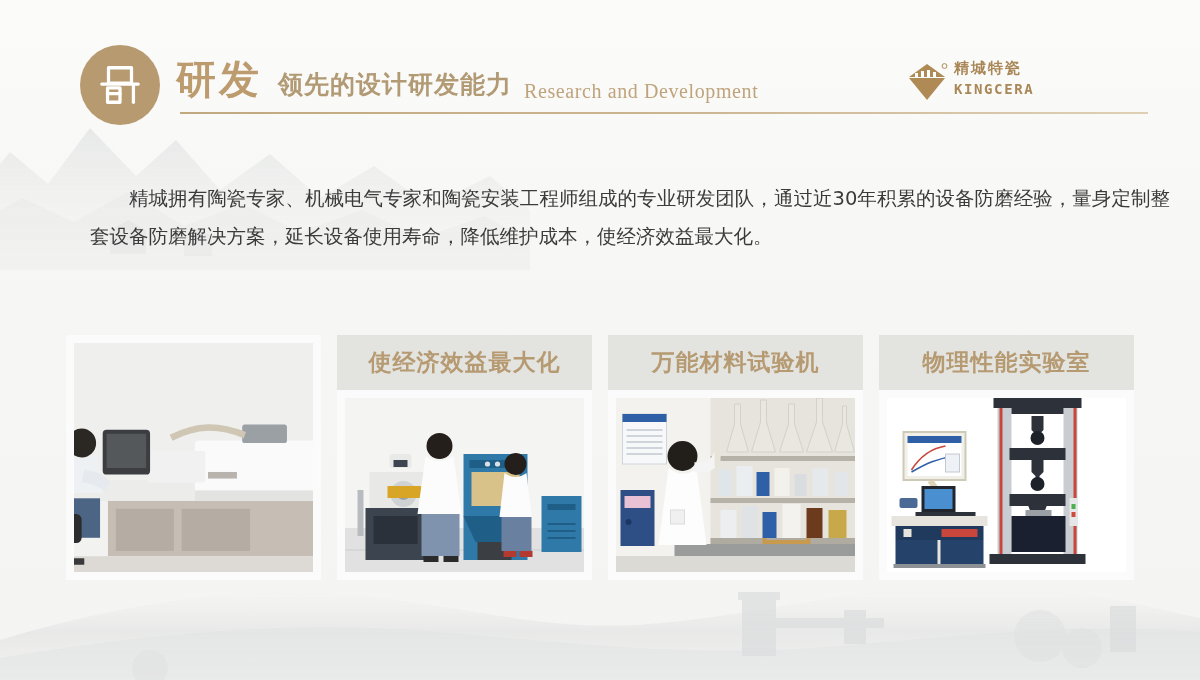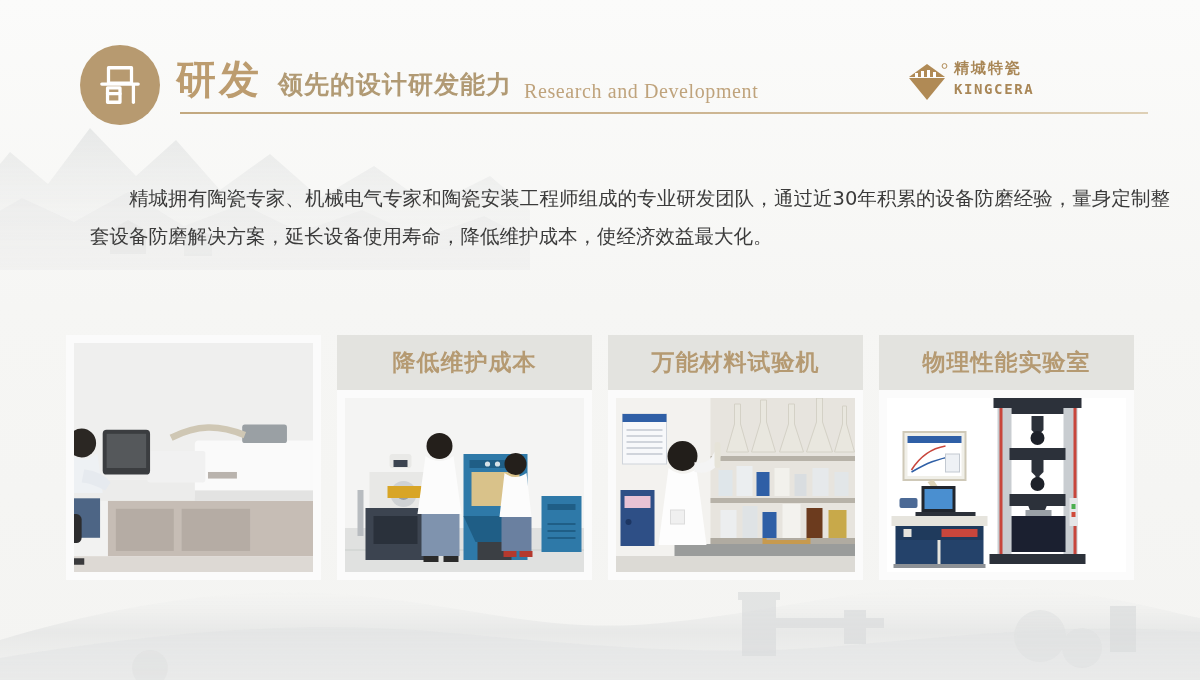--- a/index.html
+++ b/index.html
@@ -231,21 +231,21 @@
             <rect x="10" y="130" width="26" height="22" rx="4" fill="#2c2c2e"></rect>
             <rect x="20" y="150" width="5" height="16" fill="#3a3a3c"></rect>
             <path d="M10 166 l28 0" stroke="#3a3a3c" stroke-width="5"></path>
           </svg>
         </div>
       </div>
     </div>
 
     <div class="card">
       <div class="card-header">
-        <span class="card-title">降低维护成本</span>
+        <span class="card-title">使经济效益最大化</span>
       </div>
       <div class="card-body">
         <div class="photo">
           <svg viewBox="0 0 242 174" preserveAspectRatio="xMidYMid slice">
             <rect width="242" height="174" fill="#f4f4f3"></rect>
             <rect x="0" y="130" width="242" height="44" fill="#e0e1e0"></rect>
             <line x1="0" y1="152" x2="242" y2="152" stroke="#d2d4d3" stroke-width="1.5"></line>
 
             <rect x="26" y="74" width="56" height="36" fill="#e8e8e6"></rect>
             <rect x="22" y="110" width="64" height="52" fill="#3c4450"></rect>

